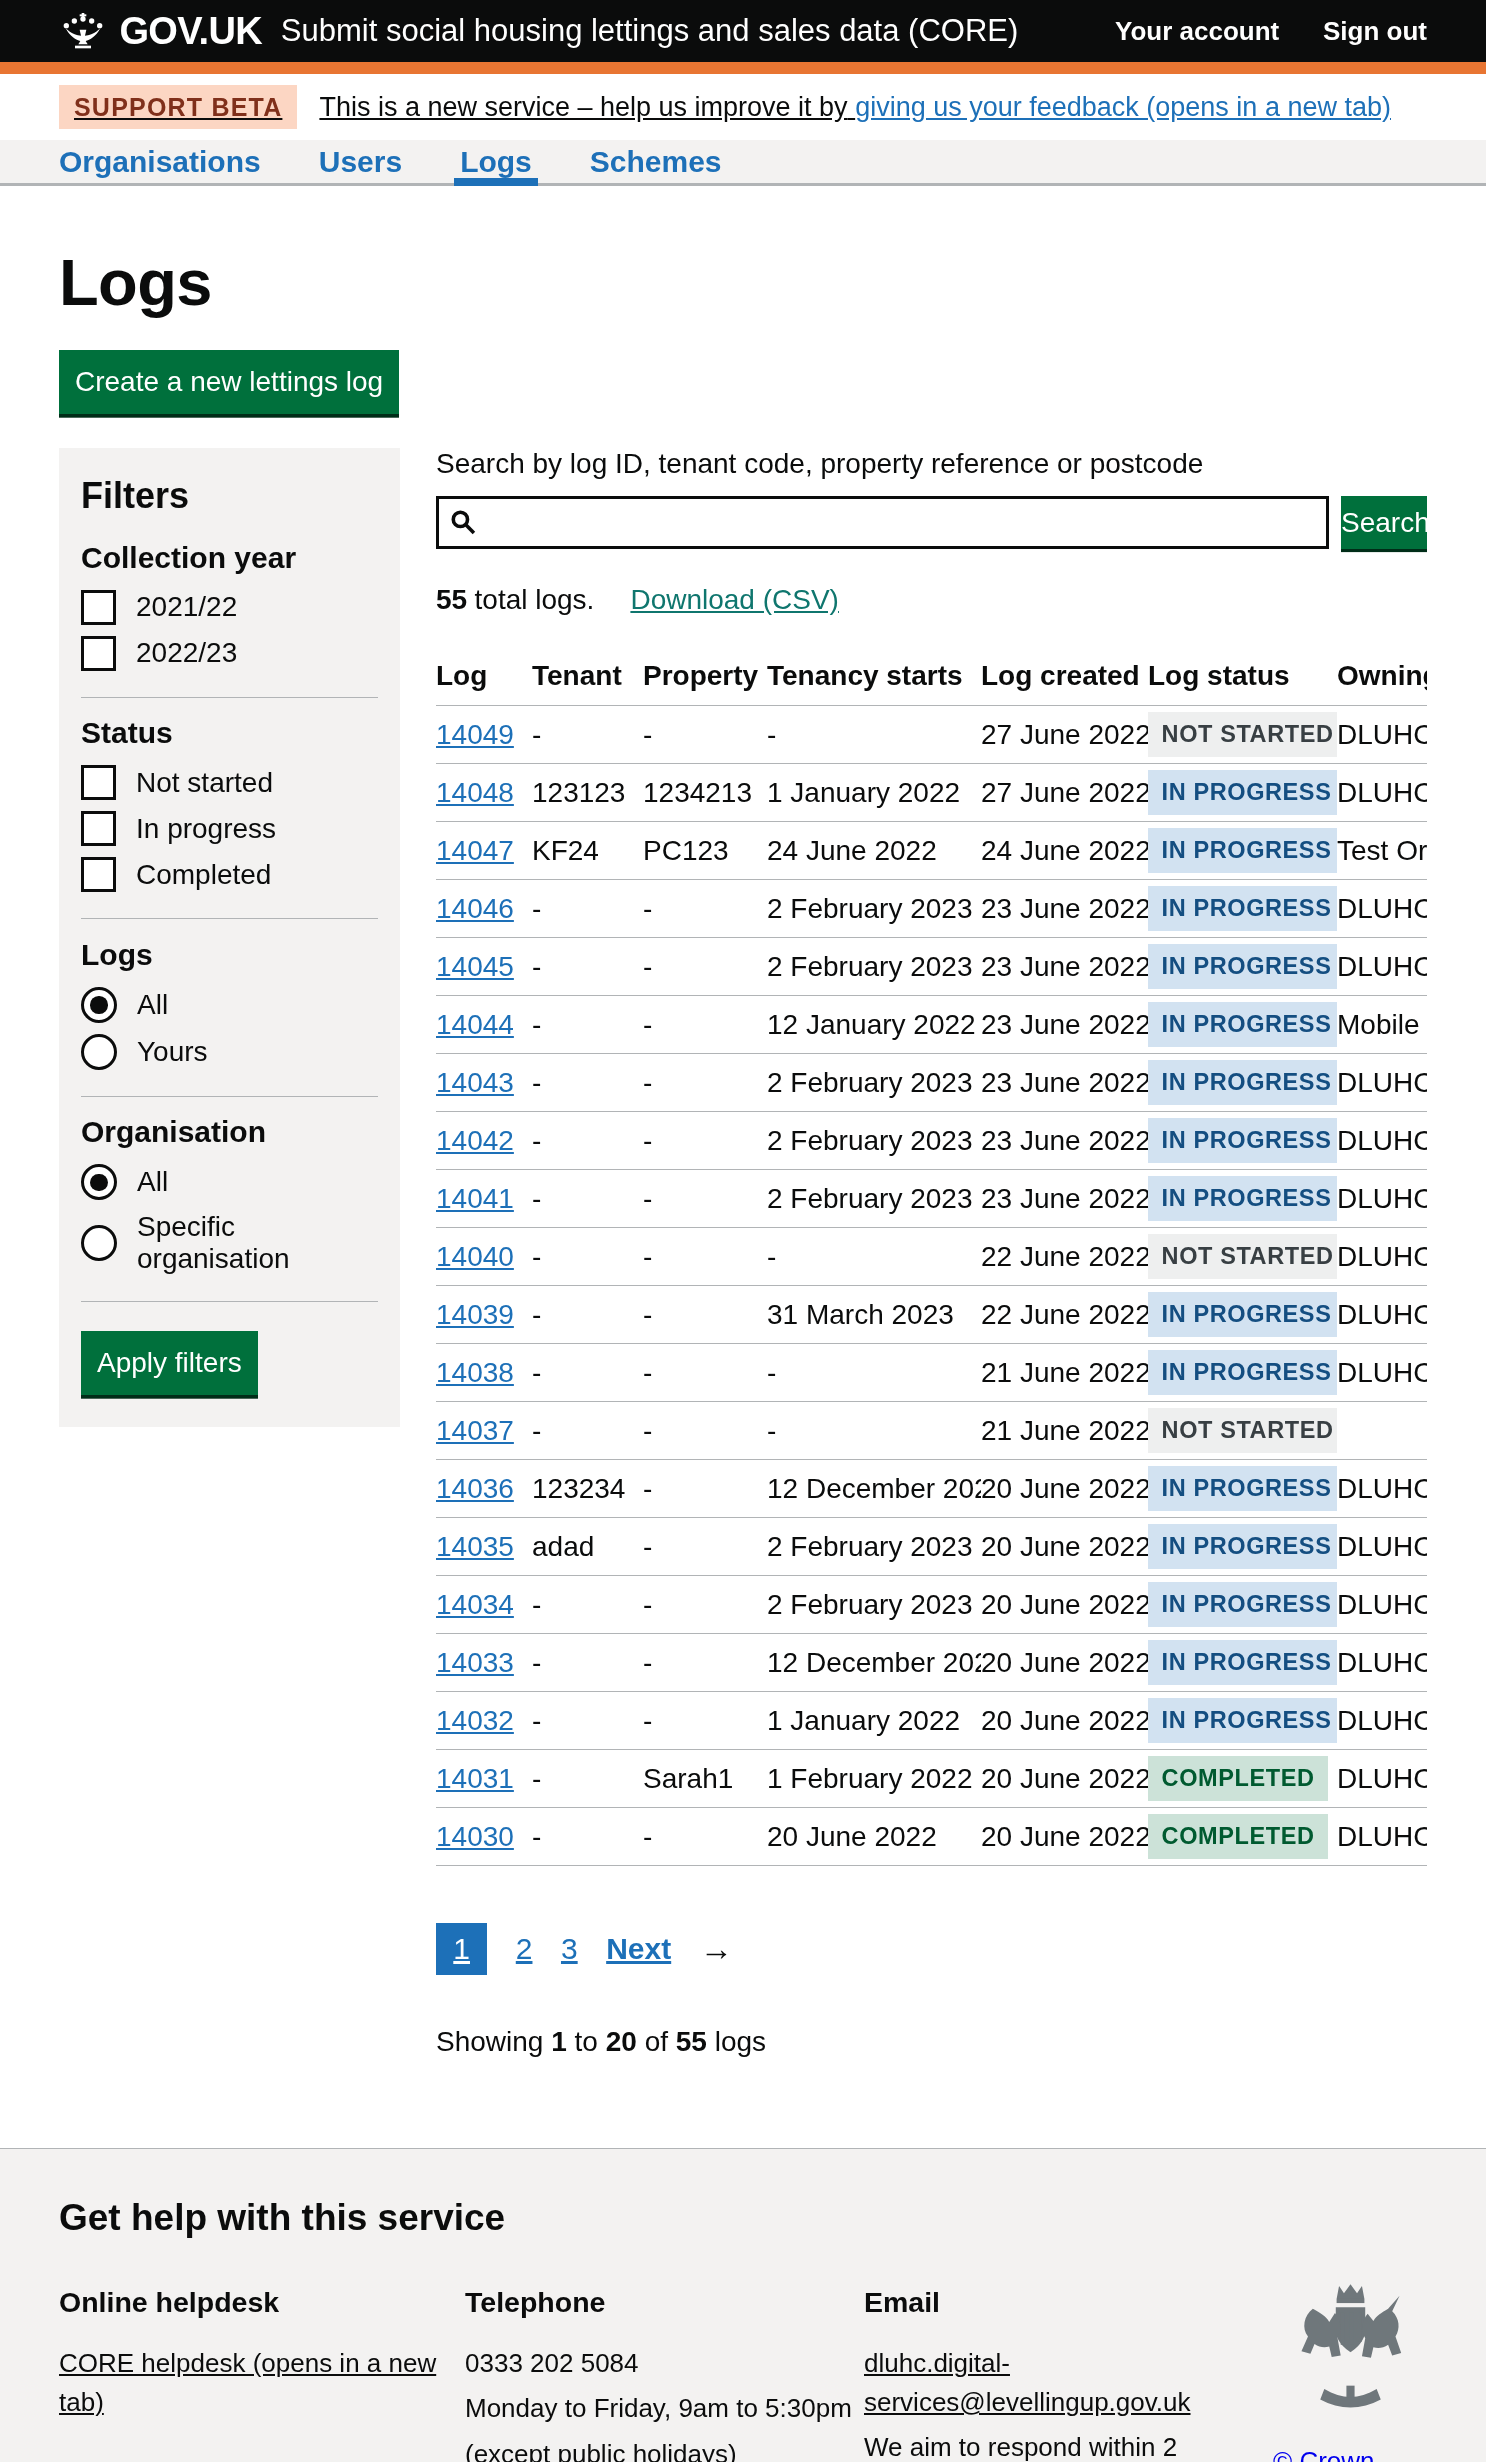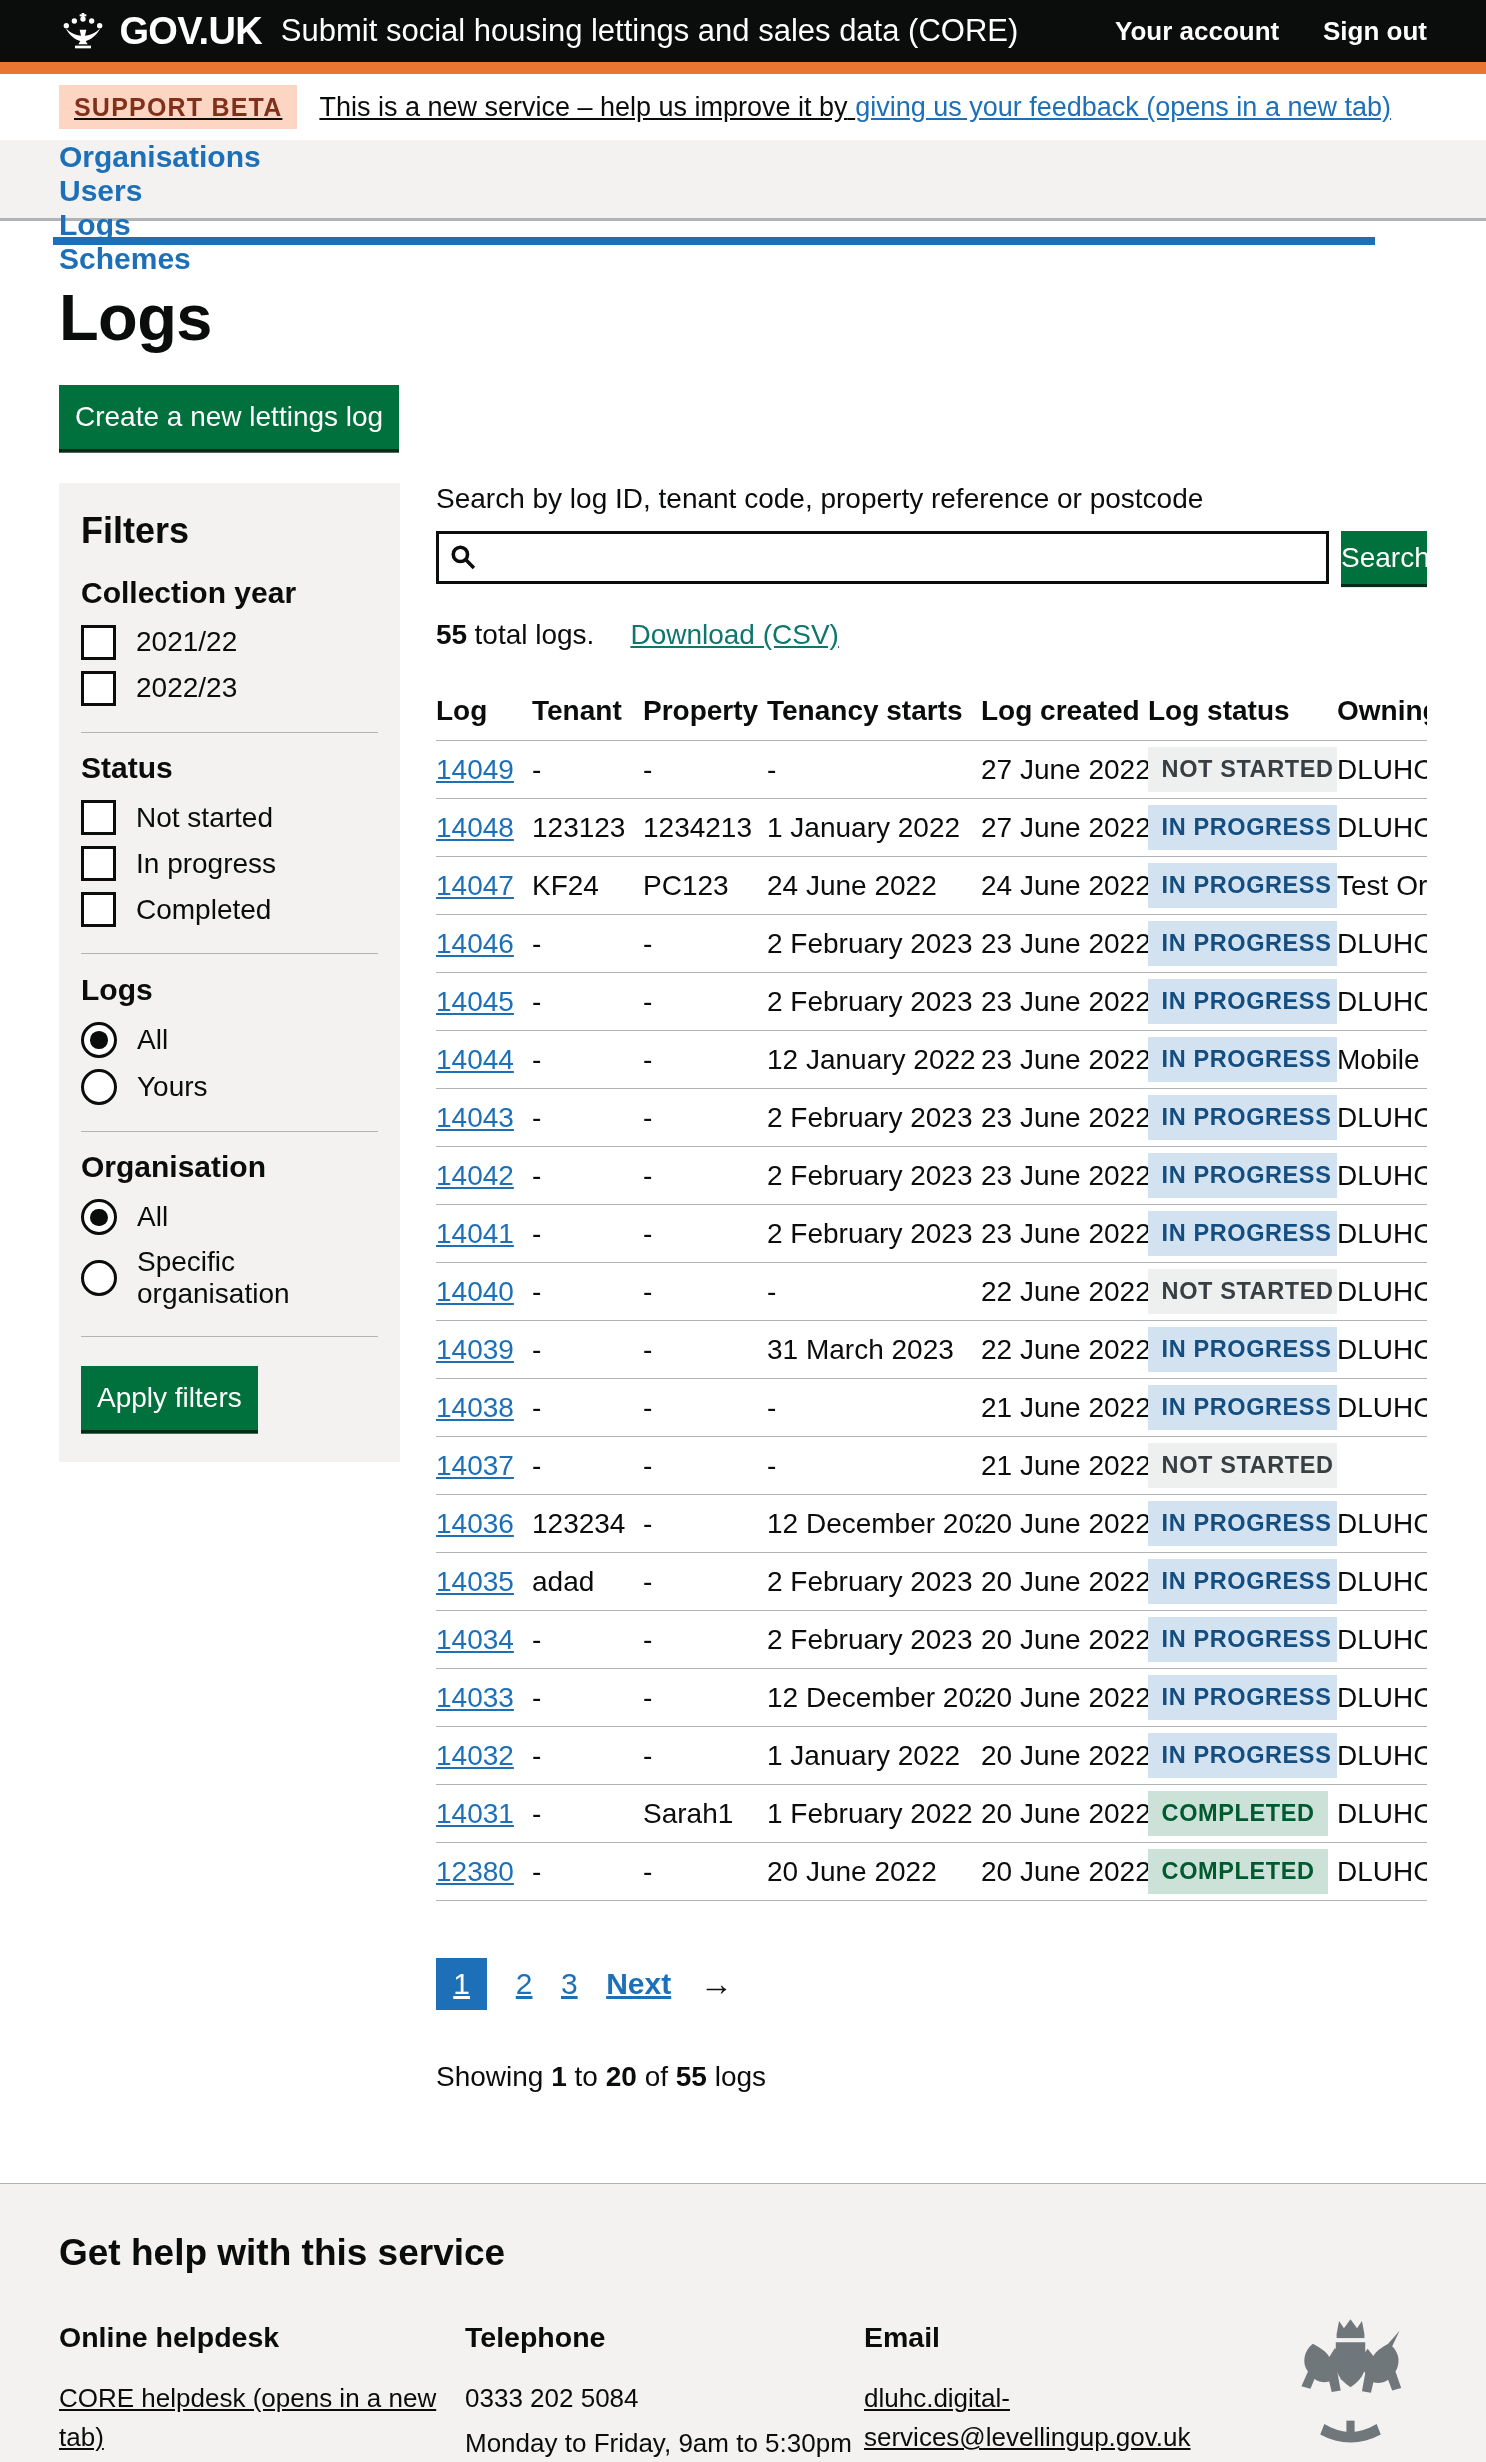--- a/index.html
+++ b/index.html
@@ -24,21 +24,21 @@
 
   
   .beta { background:#fff; padding:11px 59px; display:flex; align-items:center;text-decoration:underline; }
   .beta-tag { background:#fcd6c3; color:#80301b; font-weight:bold; font-size:25px;
     letter-spacing:1.2px; padding:7.4px 15px; white-space:nowrap; }
   .beta-text { font-size:27px; margin-left:22px; }
   .beta-text a { color:#1d70b8; }
 
   
   .primary-nav { background:#f3f2f1; border-bottom:3.1px solid #b1b4b6;
-    padding:0 59px; height:81px; display:flex; align-items:stretch;flex-direction:column; }
+    padding:0 59px; height:46px; display:flex; align-items:stretch; }
   .primary-nav a { color:#1d70b8; font-weight:bold; font-size:30px; text-decoration:none;
     display:flex; align-items:center; margin-right:58px; position:relative; }
   .primary-nav a.active::after { content:""; position:absolute; left:-6.2px; right:-6.2px;
     bottom:-3.1px; height:8px; background:#1d70b8; }
 
   
   main { padding:0 59px; }
   h1.page-title { font-size:65px; font-weight:bold; margin:59px 0 0; letter-spacing:-0.6px; }
   .gbtn { background:#00703c; color:#fff; border:none; font-family:inherit;
     font-size:28px; padding:16px 16px; box-shadow:0 3.7px 0 #002d18; cursor:pointer; }
@@ -450,21 +450,21 @@
     <td><a href="#" class="log-link">14031</a></td>
     <td>-</td>
     <td>Sarah1</td>
     <td>1 February 2022</td>
     <td>20 June 2022</td>
     <td><strong class="badge badge-green">COMPLETED</strong></td>
     <td>DLUHC Tes</td>
   </tr>
 
   <tr>
-    <td><a href="#" class="log-link">12380</a></td>
+    <td><a href="#" class="log-link">14030</a></td>
     <td>-</td>
     <td>-</td>
     <td>20 June 2022</td>
     <td>20 June 2022</td>
     <td><strong class="badge badge-green">COMPLETED</strong></td>
     <td>DLUHC Tes</td>
   </tr>
 </tbody>
         </table>
       </div>

